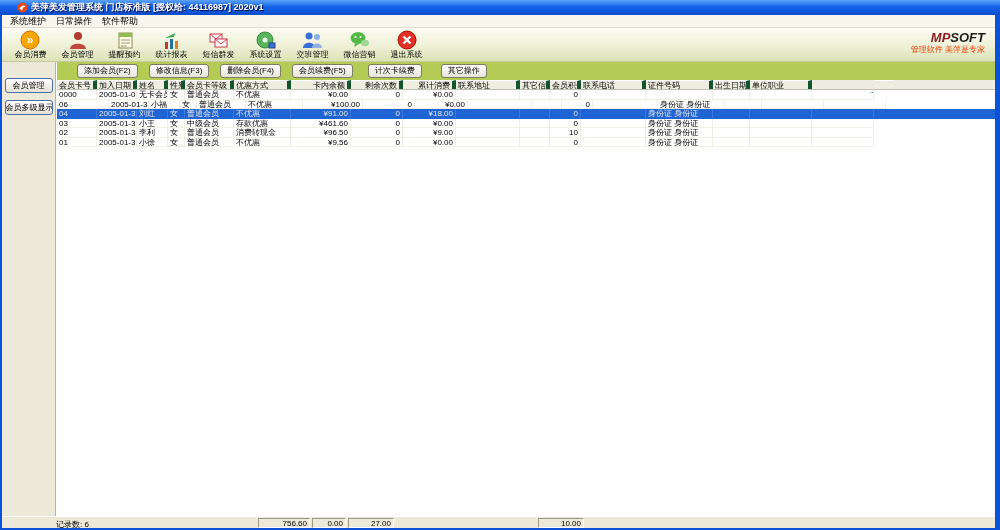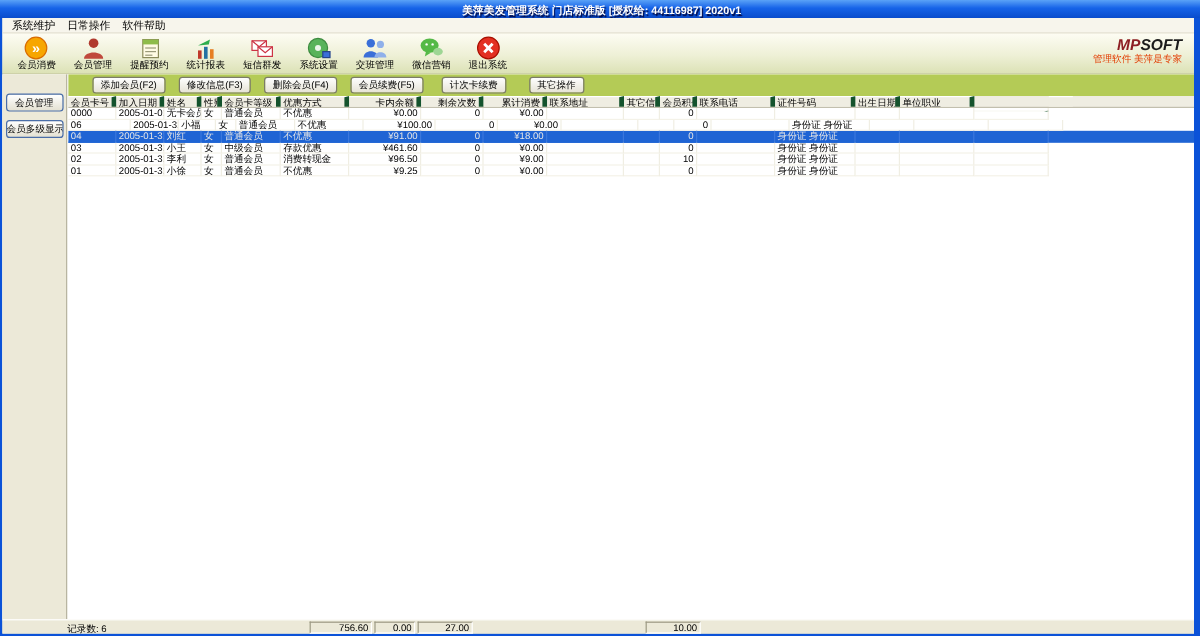--- a/index.html
+++ b/index.html
@@ -7,21 +7,21 @@
   body {
     position: relative;
     font-family: "Liberation Sans", "DejaVu Sans", sans-serif;
     background: #ece9d8;
     overflow: hidden;
   }
   
   .titlebar {
     position:absolute; left:0; top:0; width:1000px; height:15px;
     background: linear-gradient(180deg,#5aa2f7 0%, #1663e8 45%, #0a4ccc 100%);
-    display:flex; align-items:center; padding-left:3px; gap:3px;flex-direction:column;
+    display:flex; align-items:center; padding-left:17px; gap:3px;
   }
   .titlebar .title { color:#fff; font-size:9px; font-weight:bold; text-shadow:1px 1px 1px #003; white-space:nowrap; }
   .b-left  { position:absolute; left:0; top:15px; bottom:0; width:2px; background:#0b52d8; }
   .b-right { position:absolute; right:0; top:15px; bottom:0; width:5px; background:#0b52d8; }
   .b-bottom{ position:absolute; left:0; right:0; bottom:0; height:2px; background:#0b52d8; }
   
   .menubar {
     position:absolute; left:2px; right:5px; top:15px; height:13px;
     background:#f7f5ec; border-bottom:1px solid #e0ddcc;
     display:flex; align-items:center; gap:10px; padding-left:8px; font-size:9px;
@@ -364,21 +364,21 @@
           <div class="td" style="width: 62px;"></div>
           <div class="td" style="width: 62px;"></div>
         </div>
         <div class="tr">
           <div class="td" style="width: 40px;">01</div>
           <div class="td" style="width: 40px;">2005-01-31</div>
           <div class="td" style="width: 31px;">小徐</div>
           <div class="td" style="width: 17px;">女</div>
           <div class="td" style="width: 49px;">普通会员</div>
           <div class="td" style="width: 57px;">不优惠</div>
-          <div class="td num" style="width: 60px;">¥9.25</div>
+          <div class="td num" style="width: 60px;">¥9.56</div>
           <div class="td num" style="width: 52px;">0</div>
           <div class="td num" style="width: 53px;">¥0.00</div>
           <div class="td" style="width: 64px;"></div>
           <div class="td" style="width: 30px;"></div>
           <div class="td num" style="width: 31px;">0</div>
           <div class="td" style="width: 65px;"></div>
           <div class="td" style="width: 67px;">身份证 身份证</div>
           <div class="td" style="width: 37px;"></div>
           <div class="td" style="width: 62px;"></div>
           <div class="td" style="width: 62px;"></div>

